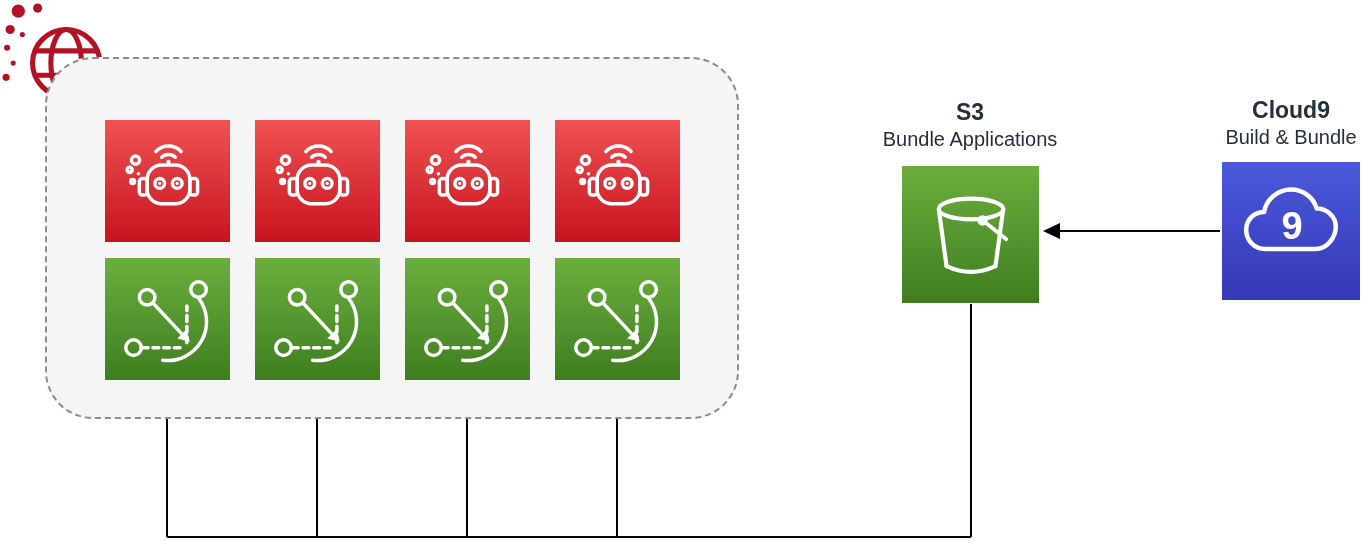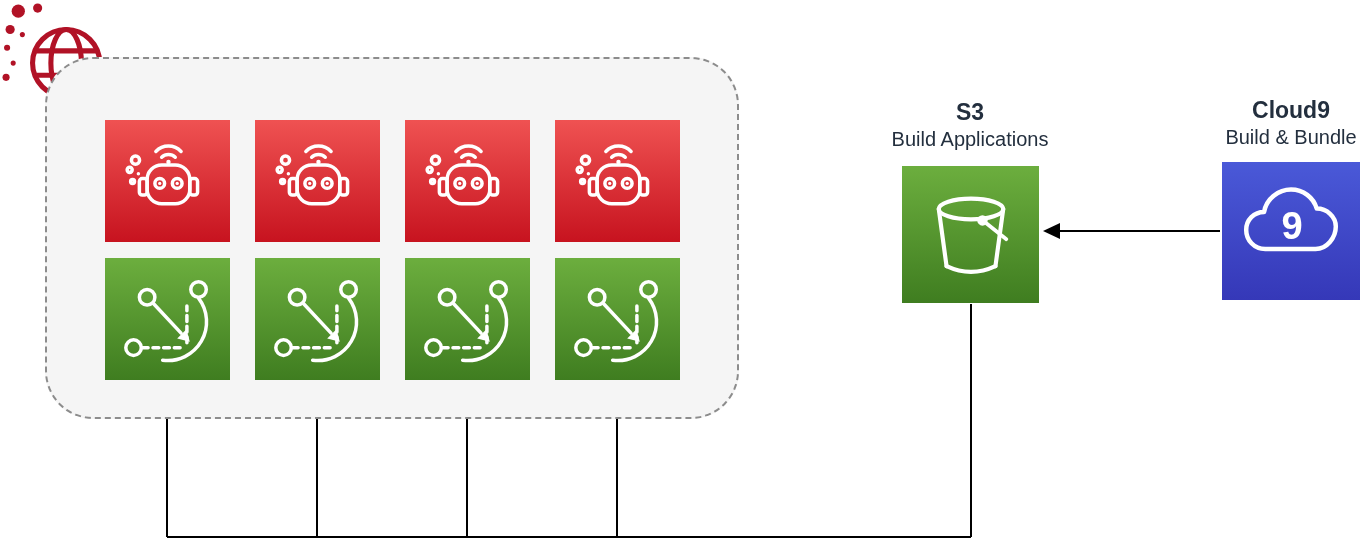--- a/index.html
+++ b/index.html
@@ -212,21 +212,21 @@
       <path d="M82 28 A40 40 0 0 1 45 92"></path>
       <path class="dash" d="M24 79 H68"></path>
         <path class="dash" d="M70 74 V36"></path>
       <path d="M35 33 L64 64"></path>
       <polygon class="fill" points="73,73 60,69.5 69.5,60"></polygon>
     </svg>
   </div>
 
   <div class="label" id="s3-label">
     <div class="title">S3</div>
-    <div class="subtitle">Build Applications</div>
+    <div class="subtitle">Bundle Applications</div>
   </div>
   <div class="svc-icon" id="s3-icon">
     <svg viewBox="0 0 100 100" class="white-art">
       <ellipse cx="50" cy="25" rx="31" ry="10" style="stroke-width:4"></ellipse>
       <path d="M19 25 L26.5 80" style="stroke-width:4"></path>
       <path d="M81 25 L73.5 80" style="stroke-width:4"></path>
       <path d="M26.5 80 Q50 91 73.5 80" style="stroke-width:4"></path>
       <circle class="fill" cx="61" cy="36" r="5"></circle>
       <path d="M65 39 L84 54"></path>
     </svg>

